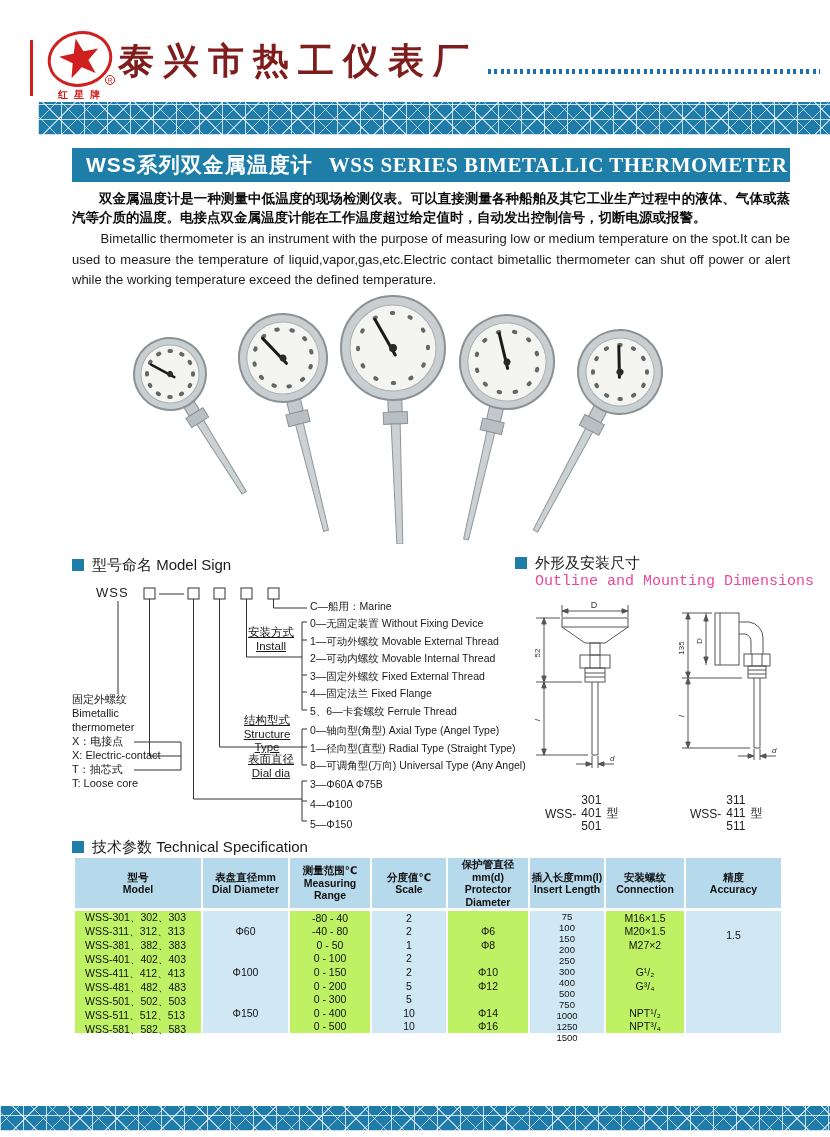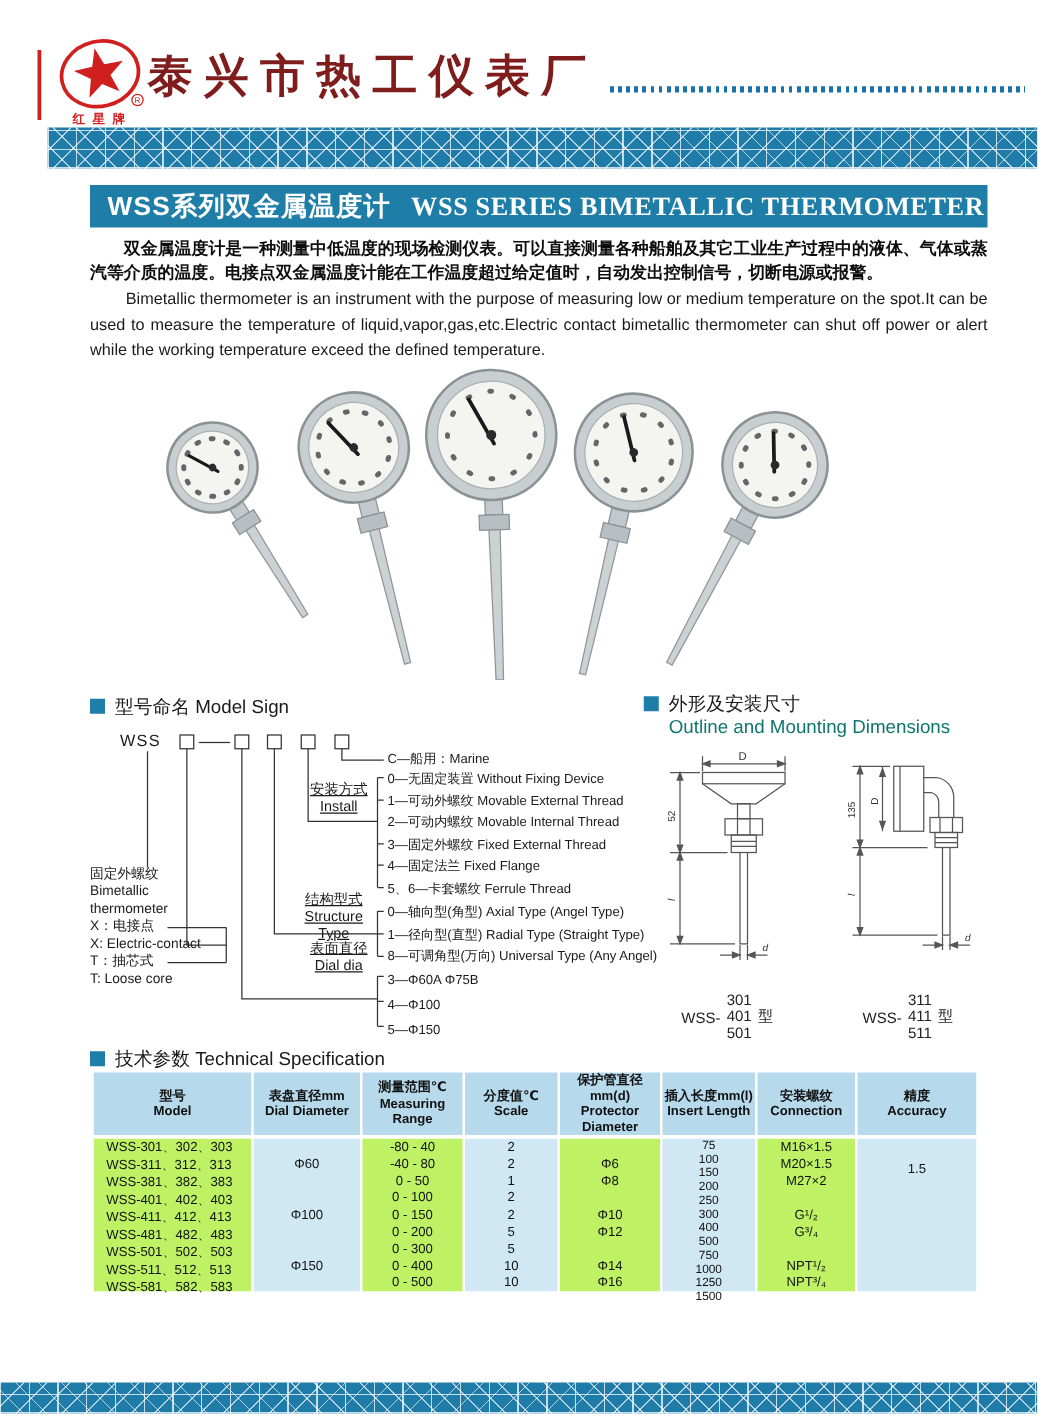--- a/index.html
+++ b/index.html
@@ -41,21 +41,21 @@
            margin-left:16px; letter-spacing:.5px; white-space:nowrap; }
   .intro-cn { left:72px; top:189px; width:718px; font-size:13.5px; font-weight:bold;
               line-height:19px; text-indent:2em; text-align:justify; color:#0d0d0d; }
   .intro-en { left:72px; top:229px; width:718px; font-size:13px; line-height:20.5px;
               text-indent:2.2em; text-align:justify; color:#1a1a1a; }
 
   
   .sec-head { font-size:15px; color:#1a1a1a; white-space:nowrap; }
   .sec-head .sq { display:inline-block; width:12px; height:12px; background:#1e7ea8;
                   margin-right:8px; vertical-align:-1px; }
-  .out-head2 { margin-left:20px; font-size:15px; color:#0f766e; }
+  .out-head2 { margin-left:20px; font-size:15px; color:#ec4899;font-family:Liberation Mono, monospace; }
 
   
   .ms-diagram { left:72px; top:584px; width:452px; height:264px; font-size:10.5px; color:#1a1a1a; }
   .ms-diagram svg { position:absolute; left:0; top:0; }
   .ms-wss { position:absolute; left:24px; top:1px; font-size:13px; letter-spacing:1px; }
   .ms-left { position:absolute; left:0px; top:108px; width:118px; line-height:14px; font-size:11px; }
   .ms-label { position:absolute; text-align:center; font-size:11.5px; line-height:13.5px;text-decoration:underline; }
   .ms-label-install { left:166px; top:42px; width:66px; }
   .ms-label-structure { left:158px; top:130px; width:74px; }
   .ms-label-dial { left:166px; top:169px; width:66px; }

